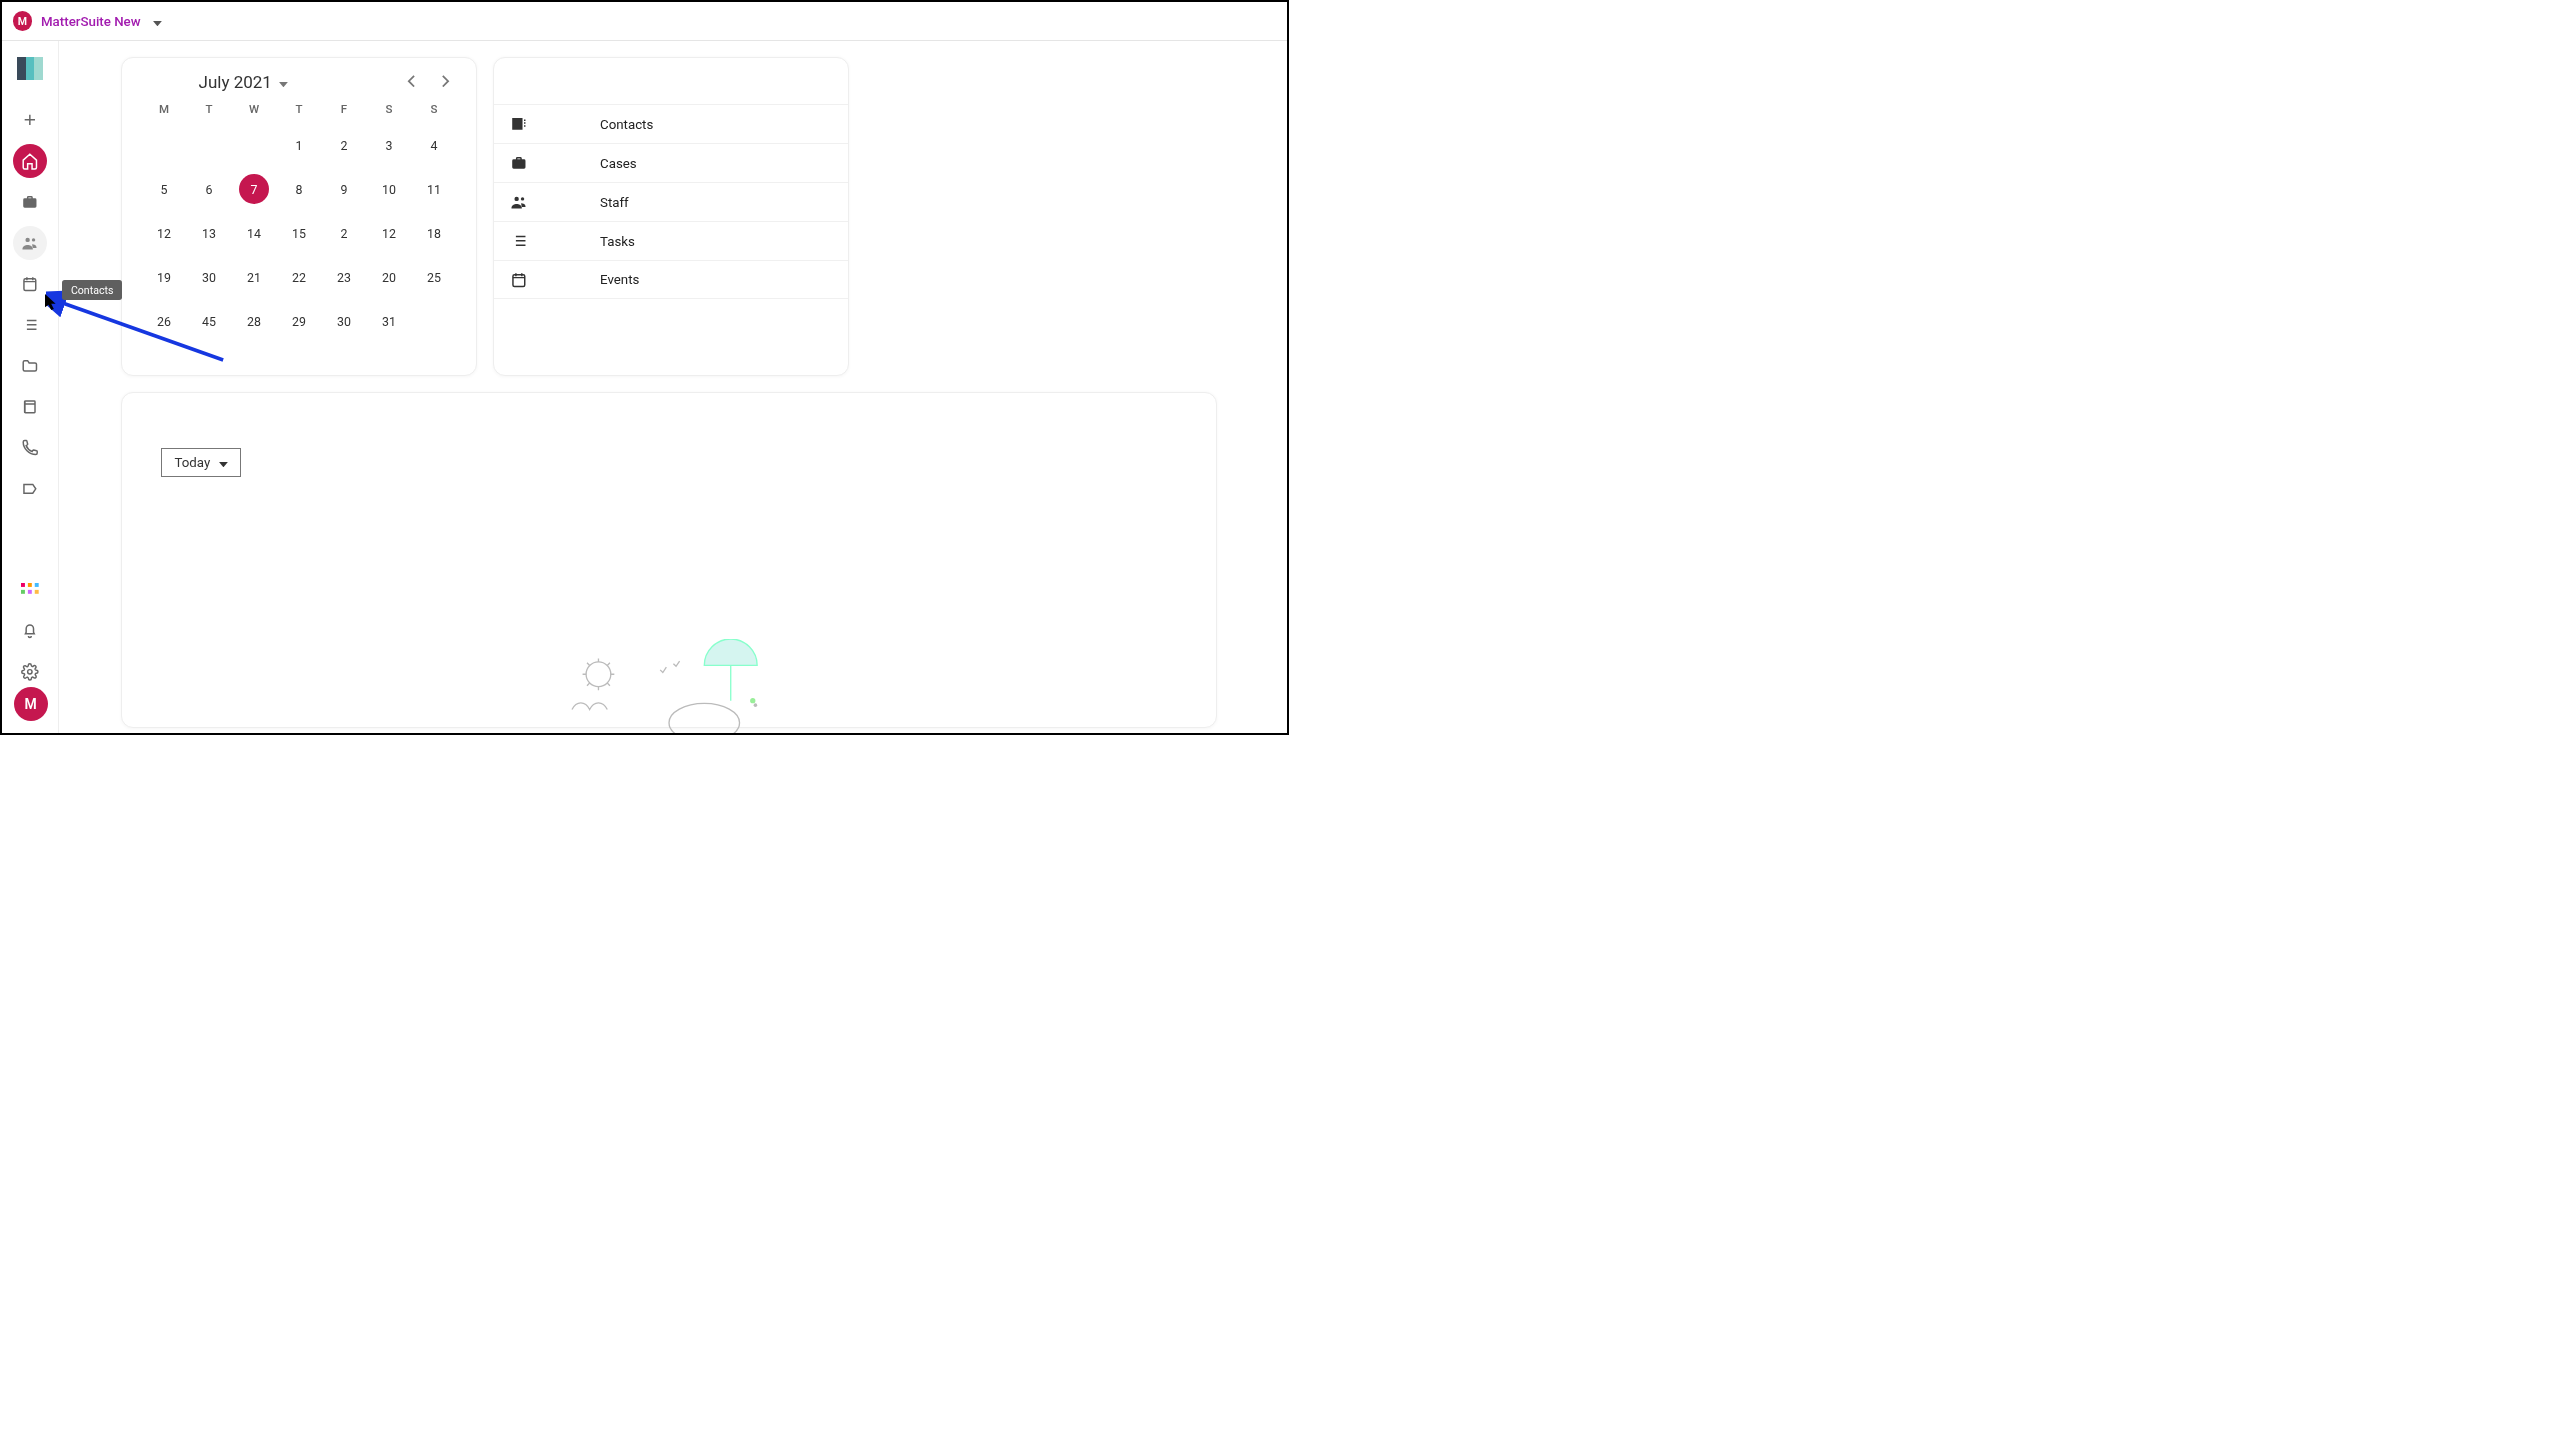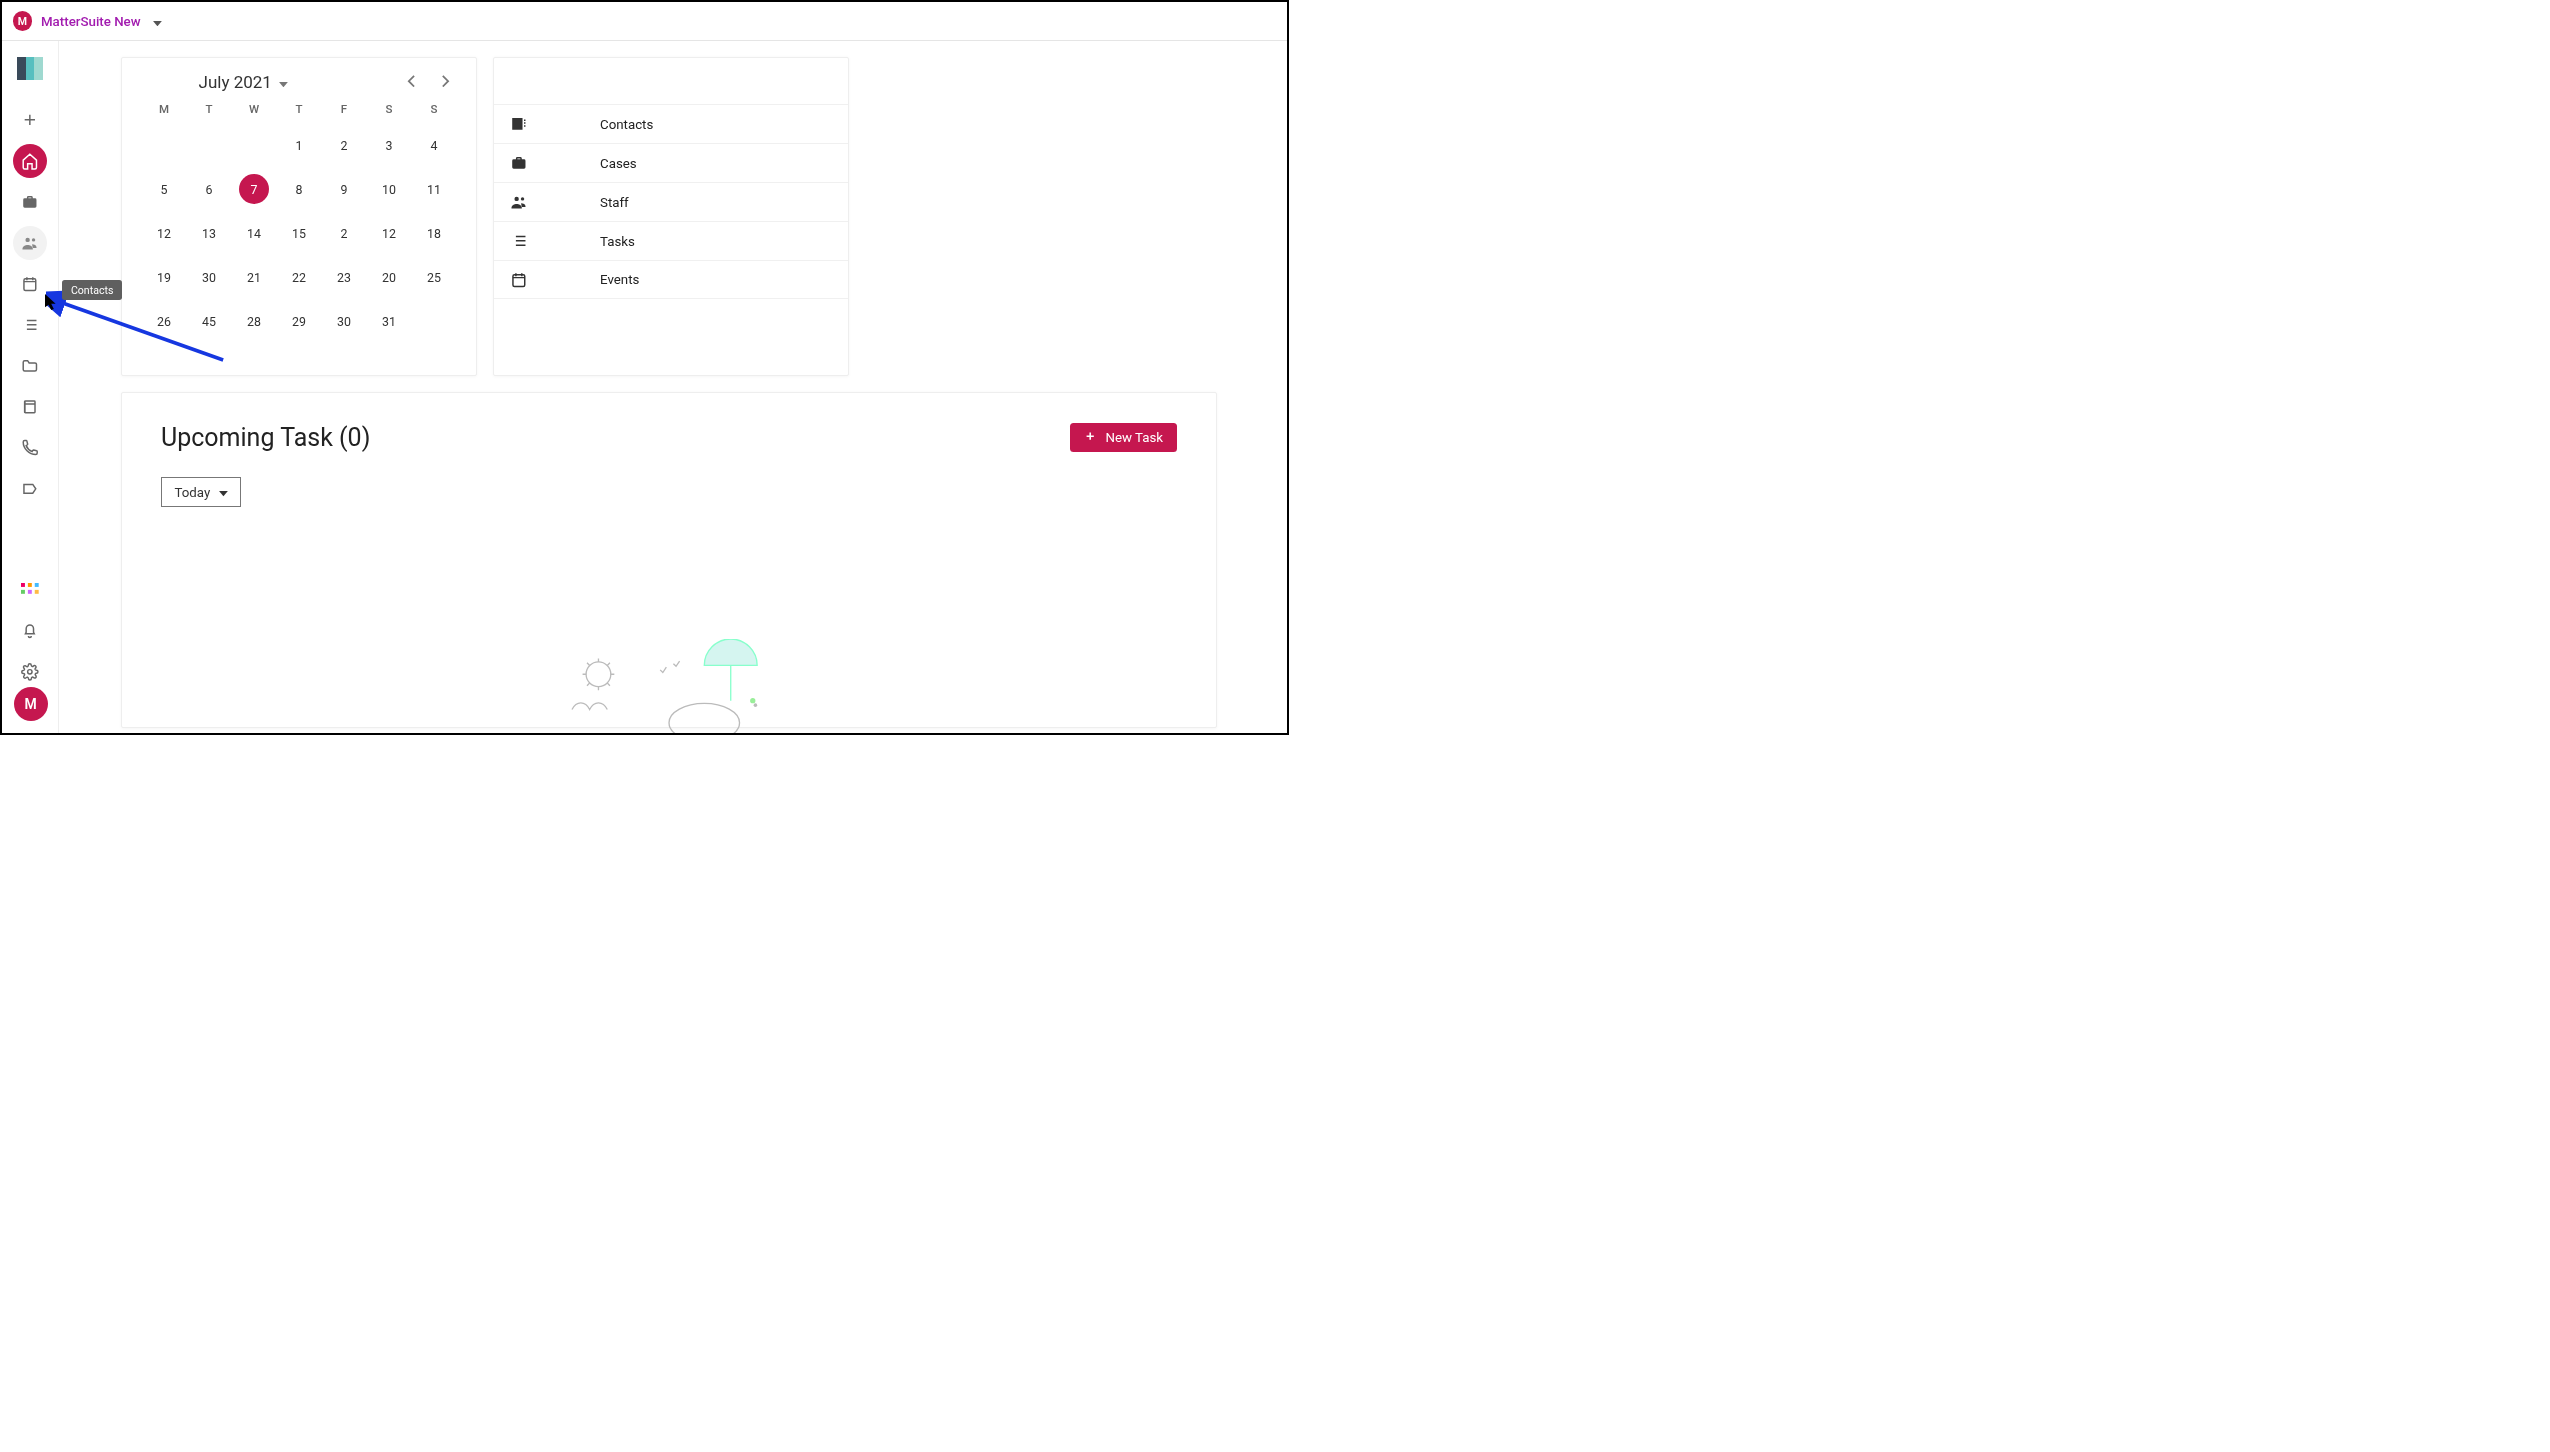--- a/index.html
+++ b/index.html
@@ -17,21 +17,21 @@
   .side-icon.active { background:#c5174f; color:#fff; }
   .side-icon.hover { background:#f2f2f2; color:#888; }
   .side-spacer { flex:1; }
   .side-icon svg { width:17.7px; height:17.7px; }
   .avatar-bottom { width:34px; height:34px; border-radius:50%; background:#c5174f; color:#fff; display:flex; align-items:center; justify-content:center; font-size:14px; font-weight:600; position:absolute; bottom:12.4px; left:11.5px; }
   .tooltip { position:absolute; left:60px; top:239px; background:#5f5f5f; color:#fff; font-size:10.6px; padding:3.5px 8.9px; border-radius:2.7px; z-index:20; }
   .arrow-annot { position:absolute; left:44px; top:248px; pointer-events:none; z-index:19; }
   .cursor { position:absolute; left:43px; top:253px; z-index:21; pointer-events:none; }
   .main { flex:1; padding:16px 0 0 62px; overflow:hidden; }
   .top-cards { display:flex; gap:16px; }
-  .card { background:#fff; border:0.9px solid #eee; border-radius:2px; box-shadow:0 0.9px 3.5px rgba(0,0,0,0.04); }
+  .card { background:#fff; border:0.9px solid #eee; border-radius:12px; box-shadow:0 0.9px 3.5px rgba(0,0,0,0.04); }
   .cal-card { width:356px; height:319px; padding:12.4px 19.5px; }
   .cal-head { display:flex; align-items:center; margin-bottom:8.9px; }
   .cal-month { font-size:17px; color:#333; font-weight:400; margin-left:57px; }
   .cal-dd { margin-left:7px; color:#777; }
   .cal-nav { margin-left:auto; display:flex; gap:10.6px; color:#777; }
   .cal-nav span { cursor:pointer; padding:3.5px 7px; }
   .cal-grid { display:grid; grid-template-columns:repeat(7,1fr); text-align:center; row-gap:14px; margin-top:5.3px; }
   .cal-dow { font-size:11.5px; color:#666; font-weight:500; }
   .cal-day { font-size:12.4px; color:#333; width:30px; height:30px; margin:0 auto; display:flex; align-items:center; justify-content:center; }
   .cal-day.empty { color:transparent; }
@@ -276,29 +276,20 @@
                   <rect x="4" y="5" width="16" height="16" rx="2"></rect>
                   <path d="M4 9h16M8 3v4M16 3v4"></path>
                 </svg>
               </span>
               <span class="li-label">Events</span>
             </div>
           </div>
       </div>
 
       <div class="card tasks-card">
-        <div class="task-head">
-          <h2 class="task-title">Upcoming Task (0)</h2>
-          <button class="new-task-btn">
-            <span><svg width="12.4" height="12.4" viewBox="0 0 24 24" fill="none" stroke="currentColor" stroke-width="3">
-                  <path d="M12 5v14M5 12h14"></path>
-                </svg></span>
-            <span>New Task</span>
-          </button>
-        </div>
         <div class="filter">
           <span>Today</span>
           <span><svg width="8.9" height="5.3" viewBox="0 0 10 6" fill="currentColor">
                 <path d="M0 0l5 6 5-6z"></path>
               </svg></span>
         </div>
 
         <svg class="empty-illus" width="230" height="97" viewBox="0 0 260 110">
           <g stroke="#bbb" fill="none" stroke-width="1.5">
             <circle cx="50" cy="40" r="14"></circle>

